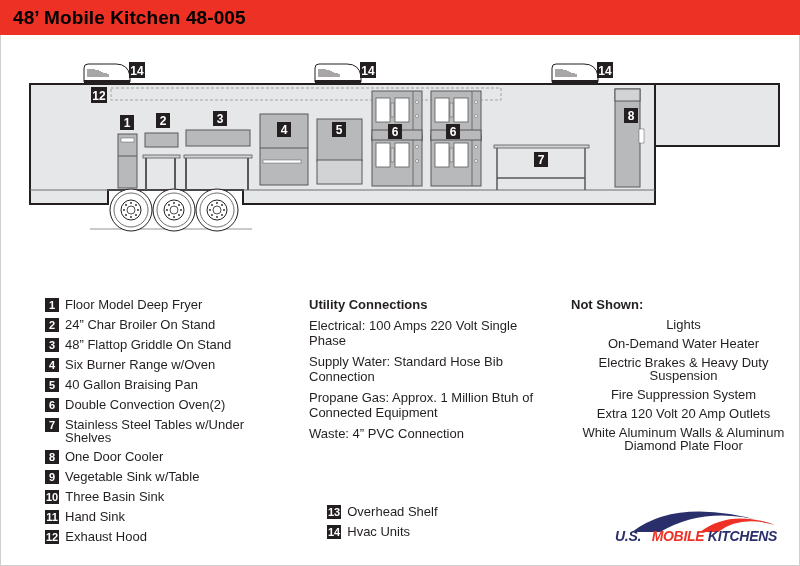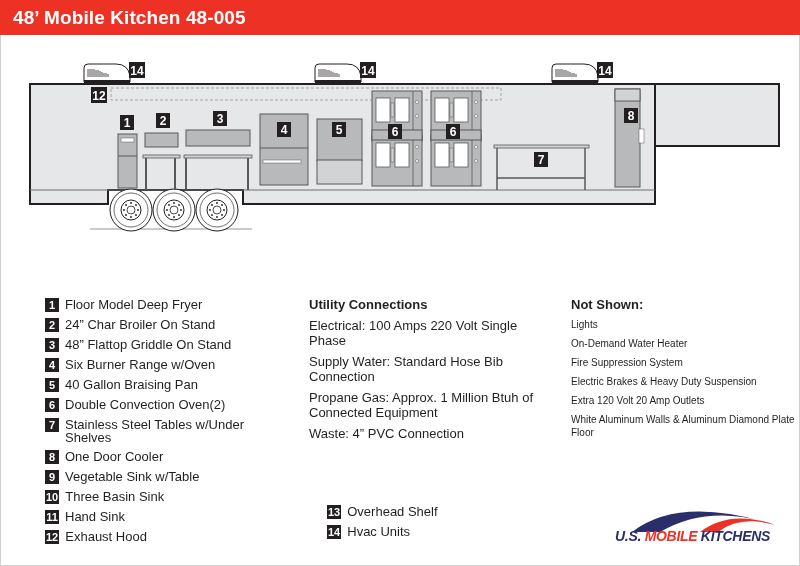--- a/index.html
+++ b/index.html
@@ -1,34 +1,34 @@
 <!DOCTYPE html>
 <html><head>
 <meta charset="utf-8">
 <style>
   * { box-sizing: border-box; margin: 0; padding: 0; }
   html, body { width: 800px; height: 566px; background: #ffffff; overflow: hidden; }
   body { font-family: "Liberation Sans", "DejaVu Sans", sans-serif; color: #231f20; position: relative; }
   .frame { position: absolute; left: 0; top: 0; width: 800px; height: 566px; border: 1px solid #cfcfcf; }
   .header { position: absolute; left: 0; top: 0; width: 800px; height: 35px; background: #ed3124; }
-  .header h1 { position: absolute; left: 13px; top: 7px; font-size: 19px; font-weight: bold; color: #ffffff; letter-spacing: 0.1px; }
+  .header h1 { position: absolute; left: 13px; top: 7px; font-size: 19px; font-weight: bold; color: #000000; letter-spacing: 0.1px; }
   .diagram { position: absolute; left: 0; top: 35px; width: 800px; height: 250px; }
   .legend { position: absolute; left: 45px; top: 298px; width: 240px; }
   .legend-item { display: flex; align-items: flex-start; font-size: 13px; line-height: 13px; margin-bottom: 6px; }
   .badge { display: inline-block; min-width: 14px; height: 14px; background: #231f20; color: #fff; font-size: 11px; font-weight: bold; text-align: center; line-height: 14px; margin-right: 6px; flex-shrink: 0; padding: 0 1px; }
   .legend-text { flex: 1; }
   .legend2 { position: absolute; left: 295px; top: 505px; width: 240px; margin-left: 32px; }
   .utility { position: absolute; left: 309px; top: 297px; width: 240px; }
   .section-title { font-size: 13px; font-weight: bold; margin-bottom: 6px; }
   .util-item { font-size: 13px; line-height: 15px; margin-bottom: 6px; }
   .notshown { position: absolute; left: 571px; top: 297px; width: 225px; }
-  .ns-item { font-size: 10px; line-height: 13px; margin-bottom: 6px; }
+  .ns-item { font-size: 13px; line-height: 13px; margin-bottom: 6px; text-align: center; }
   .logo { position: absolute; left: 600px; top: 495px; width: 200px; height: 60px; }
   .logo-text { position: absolute; left: 15px; top: 33px; font-size: 14px; font-weight: bold; font-style: italic; color: #2a2f6b; white-space: nowrap; letter-spacing: -0.3px; }
-  .logo-text .red { color: #ed3124; }
+  .logo-text .red { color: #ed3124; margin-left: 7px; }
 </style>
 </head>
 <body>
 
 <div class="frame"></div>
 
 <div class="header">
   <h1>48’ Mobile Kitchen 48-005</h1>
 </div>
 
@@ -229,22 +229,22 @@
   <div class="util-item">Electrical: 100 Amps 220 Volt Single Phase</div>
   <div class="util-item">Supply Water: Standard Hose Bib Connection</div>
   <div class="util-item">Propane Gas: Approx. 1 Million Btuh of Connected Equipment</div>
   <div class="util-item">Waste: 4” PVC Connection</div>
 </div>
 
 <div class="notshown">
   <div class="section-title">Not Shown:</div>
   <div class="ns-item">Lights</div>
   <div class="ns-item">On-Demand Water Heater</div>
+  <div class="ns-item">Electric Brakes &amp; Heavy Duty Suspension</div>
   <div class="ns-item">Fire Suppression System</div>
-  <div class="ns-item">Electric Brakes &amp; Heavy Duty Suspension</div>
   <div class="ns-item">Extra 120 Volt 20 Amp Outlets</div>
   <div class="ns-item">White Aluminum Walls &amp; Aluminum Diamond Plate Floor</div>
 </div>
 
 <div class="logo">
   <svg width="200" height="40" viewBox="0 0 200 40" style="position:absolute;left:0;top:0;">
     <path d="M32,37 Q80,0 175,30 Q110,8 60,37 Z" fill="#2a2f6b"></path>
     <path d="M100,37 Q130,14 175,30 Q140,20 118,37 Z" fill="#ed3124"></path>
   </svg>
   <div class="logo-text"><span>U.S. </span><span class="red">MOBILE</span><span> KITCHENS</span></div>

